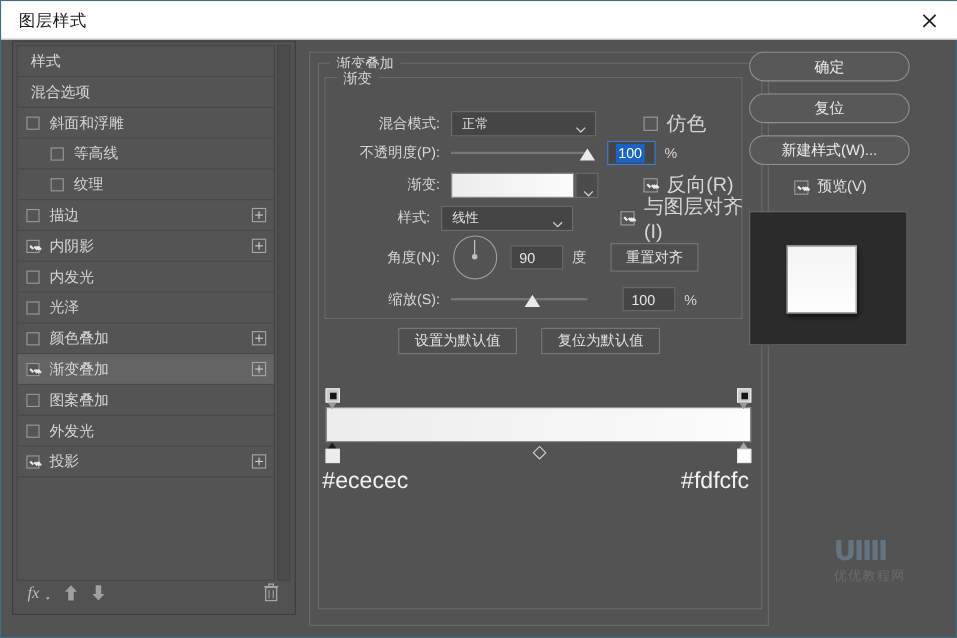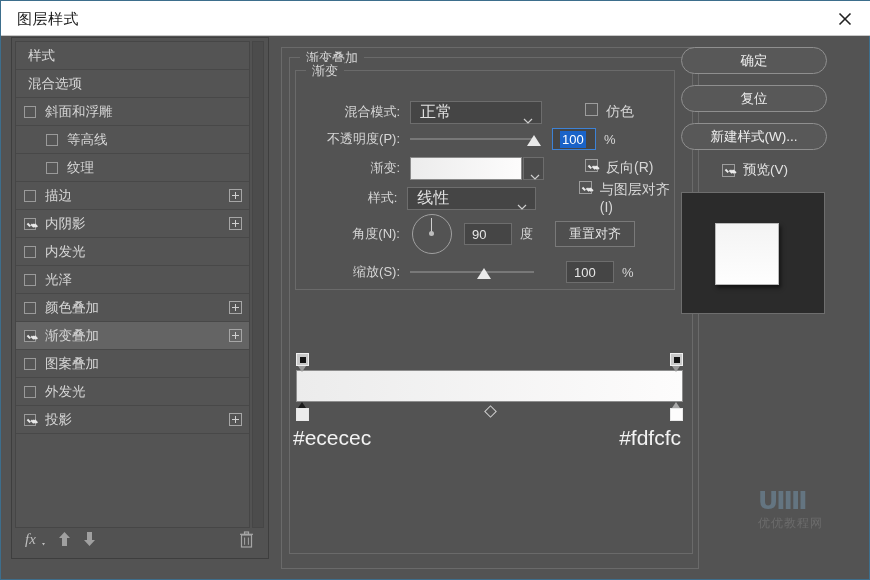--- a/index.html
+++ b/index.html
@@ -202,31 +202,31 @@
 
   .select {
     position: relative;
     background: #454545;
     border: 1px solid #6d6d6d;
     box-sizing: border-box;
     height: 23px;
     display: flex;
     align-items: center;
     padding-left: 9px;
-    font-size: 16px;
+    font-size: 12px;
     color: #e0e0e0;
     cursor: pointer;
   }
   .select .chev {
     position: absolute;
     right: 8px;
     top: 8px;
   }
 
-  .checkrow { display: flex; align-items: flex-start; font-size: 14px; color: #d6d6d6; cursor: pointer; padding-left: 19px; }
+  .checkrow { display: flex; align-items: center; font-size: 18px; color: #d6d6d6; cursor: pointer; padding-left: 19px; }
   .chk {
     width: 13px; height: 13px;
     border: 1px solid #9d9d9d;
     background: #555;
     box-sizing: border-box;
     margin-right: 8px;
     position: relative;
     flex: 0 0 auto;
   }
   .chk.checked::after {
@@ -686,20 +686,24 @@
       <div class="slider" style="width:124px; margin-left:10px;">
         <div class="track"></div>
         <div class="knob" id="scale-knob" style="left: 60%;"></div>
       </div>
       <div class="numfield" style="width:48px; margin-left:32px;">
         <span>100</span>
       </div>
       <span class="unit">%</span>
     </div>
 
+    <div class="row" style="left:80px; top:250px; width:300px;">
+      <div class="btn" style="width:108px; height:24px;">设置为默认值</div>
+      <div class="btn" style="width:108px; height:24px; margin-left:22px;">复位为默认值</div>
+    </div>
 
     <div class="gradeditor">
       <div class="grad-bar" id="grad-bar" style="background: linear-gradient(to right, rgb(236, 236, 236), rgb(253, 252, 252));"></div>
 
       <div class="stop-top" style="left:7px;">
         <div class="sq">
             <i></i>
           </div>
         <div class="tri"></div>
       </div>

